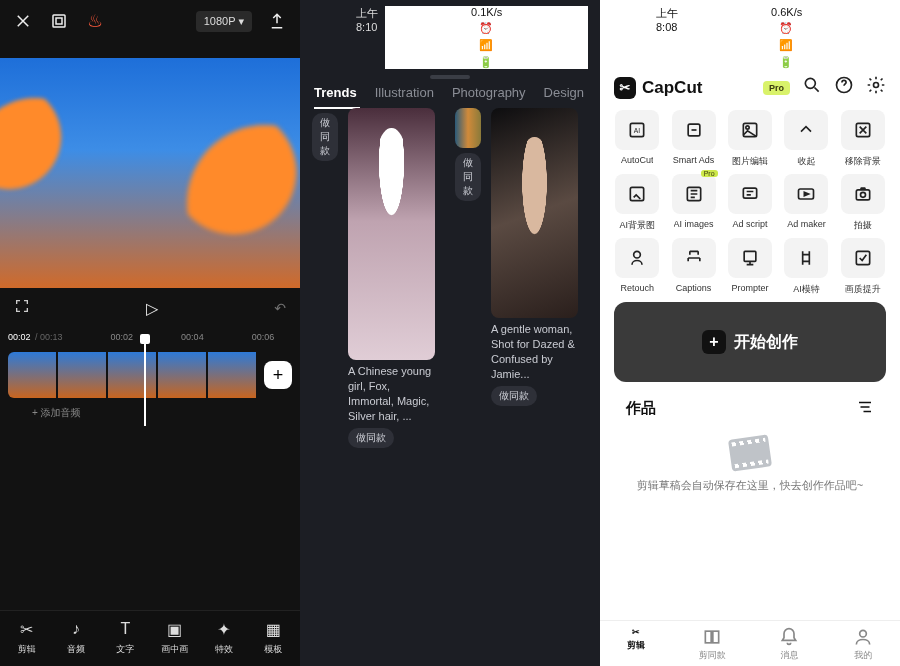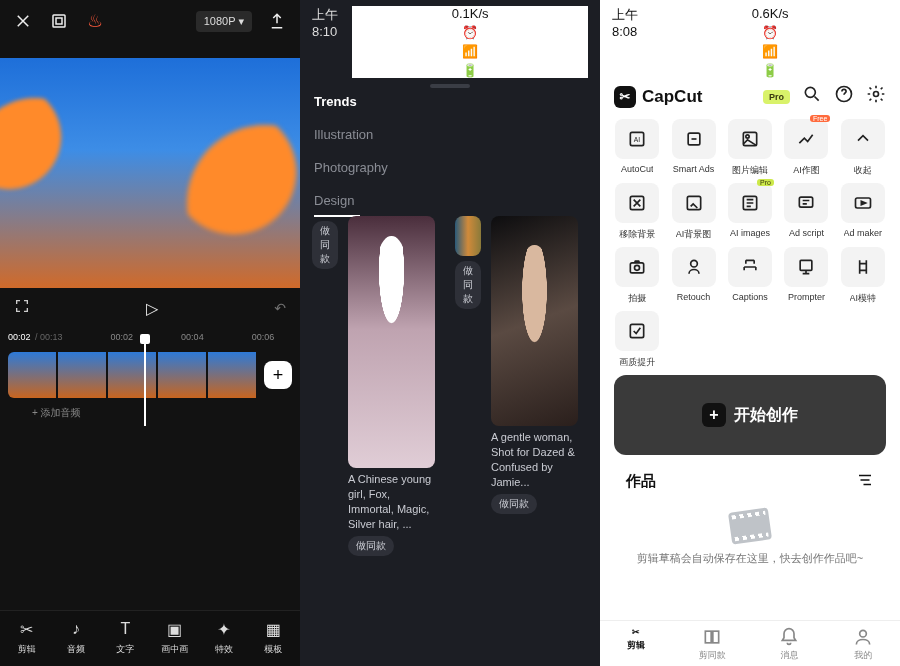--- a/index.html
+++ b/index.html
@@ -31,24 +31,24 @@
   .thumb { height:46px; flex:1; background:linear-gradient(180deg,#2d7ad8 0%, #c8651f 100%); border-radius:0;}
   .thumb:first-child { border-top-left-radius:6px; border-bottom-left-radius:6px;}
   .add-clip { width:28px; height:28px; background:#fff; color:#000; border-radius:8px; display:flex; align-items:center; justify-content:center; font-size:18px; margin-left:6px; z-index:4;}
   .audio-row { position:absolute; left:32px; top:60px; color:#888; font-size:10px; display:flex; align-items:center; gap:6px;}
   .left-spacer { flex:1; }
   .toolbar { display:flex; justify-content:space-around; padding:8px 2px 10px; border-top:1px solid #222; background:#101010;}
   .tool { display:flex; flex-direction:column; align-items:center; gap:4px; color:#ddd; font-size:9px; width:44px;}
   .tool svg, .tool .glyph { width:20px; height:20px; color:#ddd; display:flex; align-items:center; justify-content:center; font-size:16px;}
   
   .mid { width:300px; background:#1c1e24; color:#d8dae0; display:flex; flex-direction:column;}
-  .status { display:flex; font-size:13px; padding:6px 12px 2px; color:#ddd;}
+  .status { display:flex; font-size:11px; padding:6px 12px 2px; color:#ddd;margin-left:44px;}
   .status .right { display:flex; align-items:center; gap:4px;}
   .pill-dash { width:40px; height:4px; background:#3a3d45; border-radius:2px; margin:4px auto 6px;}
-  .tabs { display:flex; gap:18px; font-size:13px; padding:0 14px 8px; color:#8a8d95; position:relative;flex-direction:column;}
+  .tabs { display:flex; gap:18px; font-size:13px; padding:0 14px 8px; color:#8a8d95; position:relative;}
   .tabs .tab.active { color:#fff; font-weight:600; }
   .tabs .tab.active::after { content:""; position:absolute; bottom:-1px; left:14px; width:46px; height:2px; background:#fff;}
   .masonry { flex:1; overflow:hidden; padding:0 12px; display:flex; gap:10px;}
   .col { flex:1; display:flex; flex-direction:row; gap:10px;}
   .card-img { width:100%; border-radius:8px; }
   .cap { font-size:11px; color:#c9cbd2; line-height:1.35; margin-top:4px;}
   .make-btn { display:inline-block; background:#2e3038; color:#cfd1d8; font-size:10px; padding:3px 8px; border-radius:10px; margin-top:5px;}
   
   .img-anime { height:252px; background:linear-gradient(180deg,#4a2e3c 0%, #bfa3b0 45%, #e0cdd6 100%); position:relative;}
   .img-anime::after{content:"";position:absolute;left:28%;top:8%;width:44%;height:46%;background:radial-gradient(ellipse at 50% 30%,#fff 0 45%,transparent 46%);border-radius:50% 50% 40% 40%;}
@@ -308,29 +308,20 @@
               <rect x="4" y="4" width="16" height="16" rx="2"></rect>
               <circle cx="9" cy="9" r="2"></circle>
               <path d="M4 18l5-5 11 7"></path>
             </svg>
           </div>
           <div class="glabel">图片编辑</div>
         </div>
         <div class="gcell">
           <div class="gicon">
             <svg viewBox="0 0 24 24" stroke="currentColor" stroke-width="2" fill="none">
-              <path d="M4 17l6-6 4 4 6-8"></path>
-            </svg>
-            <span class="mini-badge mini-free">Free</span>
-          </div>
-          <div class="glabel">AI作图</div>
-        </div>
-        <div class="gcell">
-          <div class="gicon">
-            <svg viewBox="0 0 24 24" stroke="currentColor" stroke-width="2" fill="none">
               <path d="M6 14l6-6 6 6"></path>
             </svg>
           </div>
           <div class="glabel">收起</div>
         </div>
         <div class="gcell">
           <div class="gicon">
             <svg viewBox="0 0 24 24" stroke="currentColor" stroke-width="2" fill="none">
               <rect x="4" y="4" width="16" height="16" rx="2"></rect>
               <path d="M8 8l8 8M16 8l-8 8"></path>

